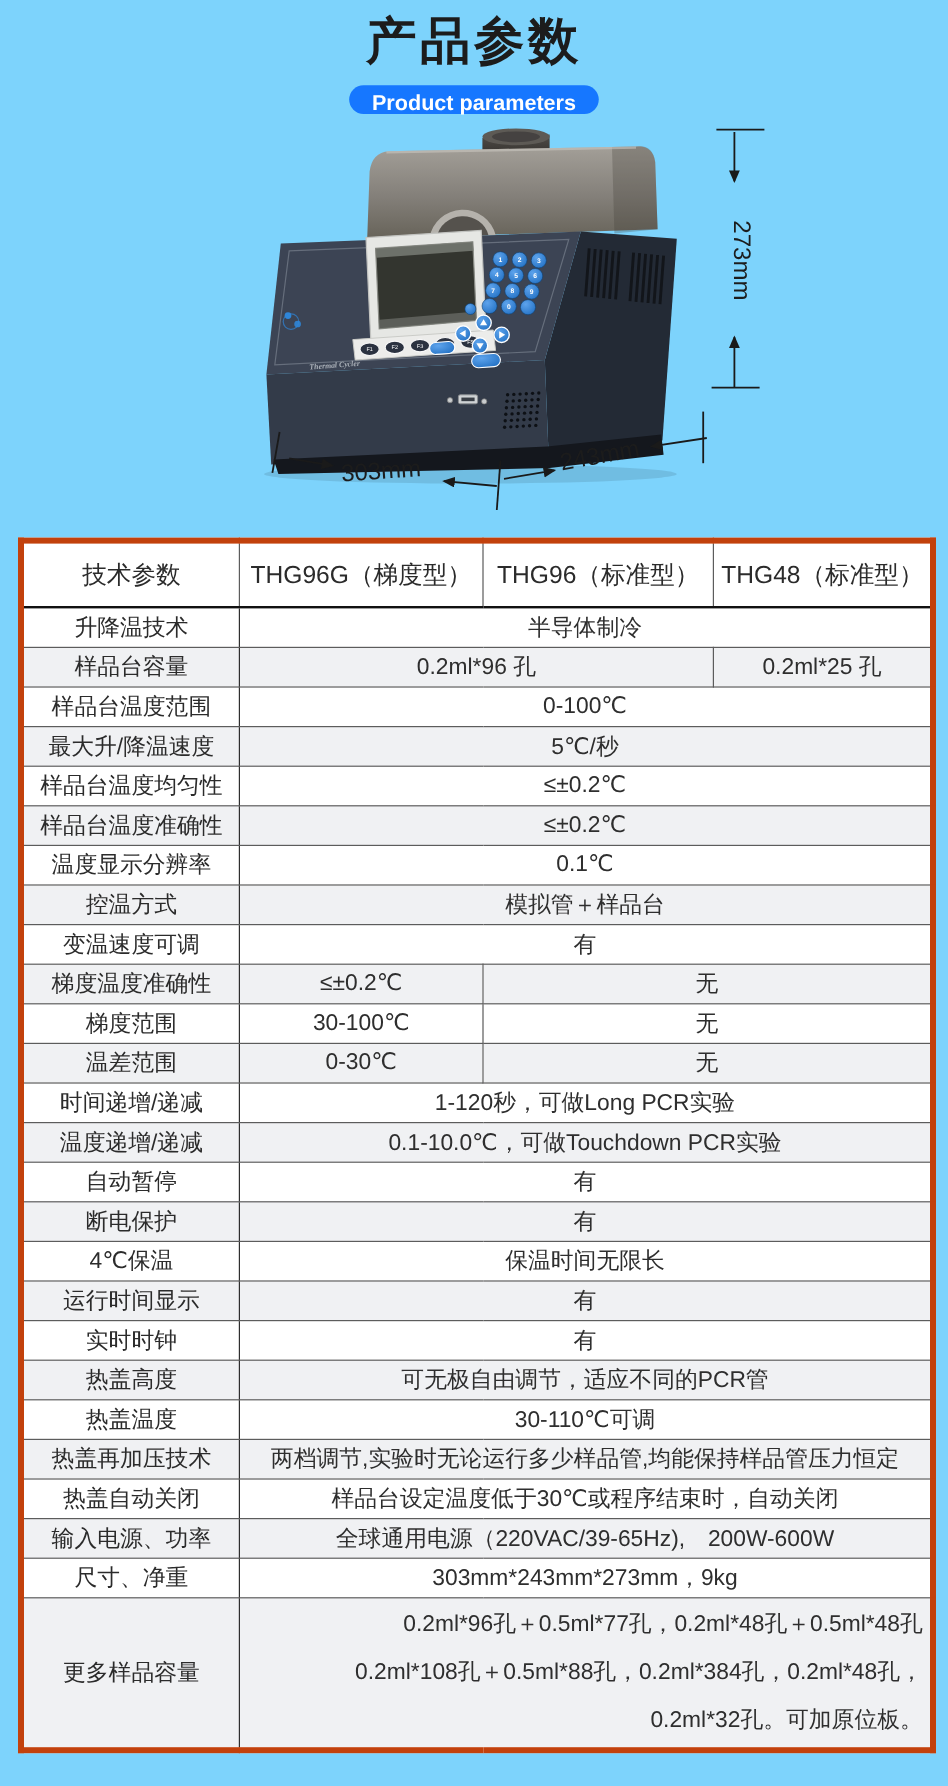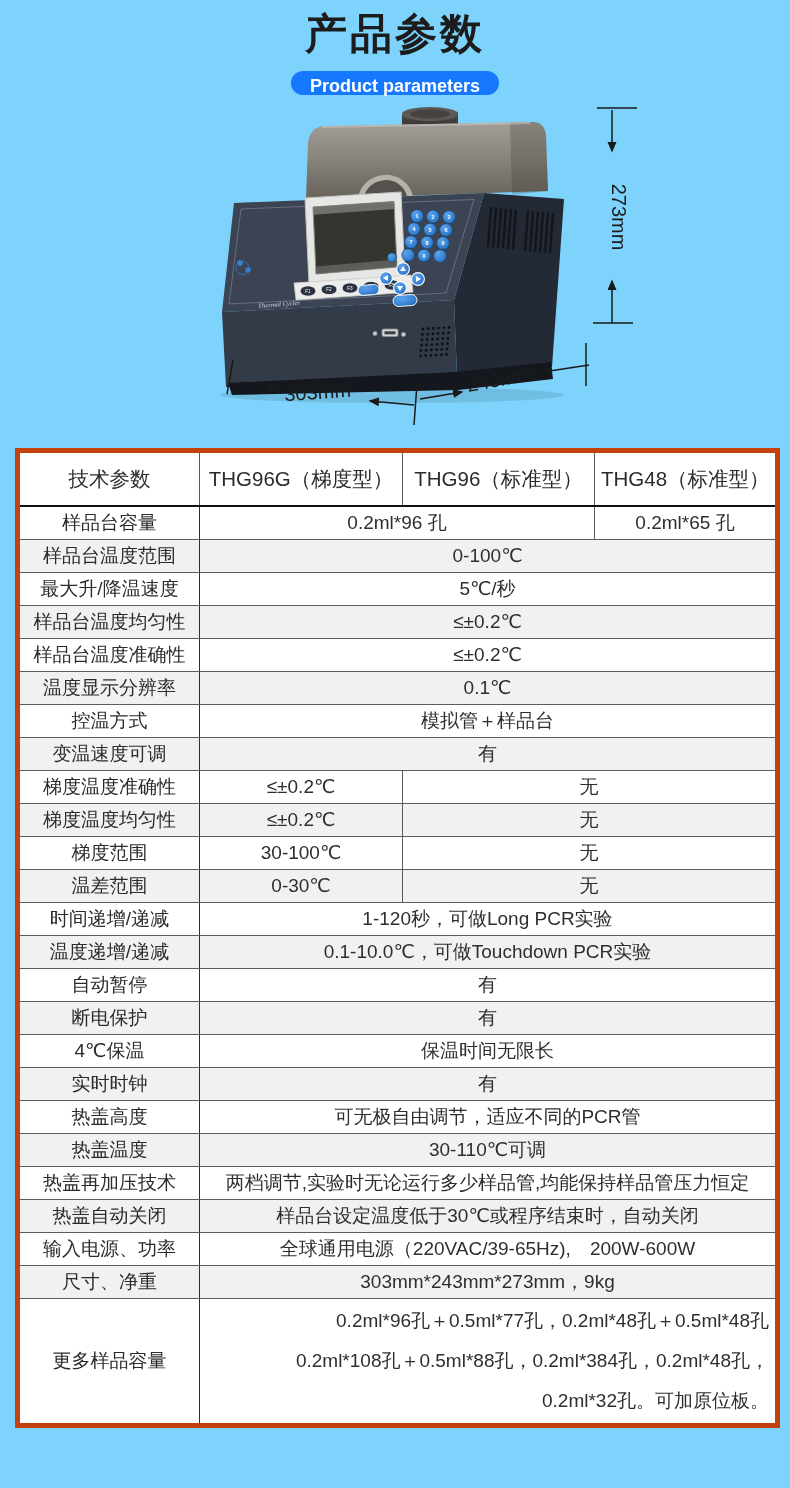--- a/index.html
+++ b/index.html
@@ -258,23 +258,27 @@
     <thead>
         <tr id="spec-head">
           <th>技术参数</th>
           <th>THG96G（梯度型）</th>
           <th>THG96（标准型）</th>
           <th>THG48（标准型）</th>
         </tr>
       </thead>
     <tbody id="spec-body">
         <tr>
+          <th class="rowlabel">升降温技术</th>
+          <td colspan="3">半导体制冷</td>
+        </tr>
+        <tr>
           <th class="rowlabel">样品台容量</th>
           <td colspan="2">0.2ml*96 孔</td>
-          <td colspan="1">0.2ml*65 孔</td>
+          <td colspan="1">0.2ml*25 孔</td>
         </tr>
         <tr>
           <th class="rowlabel">样品台温度范围</th>
           <td colspan="3">0-100℃</td>
         </tr>
         <tr>
           <th class="rowlabel">最大升/降温速度</th>
           <td colspan="3">5℃/秒</td>
         </tr>
         <tr>
@@ -296,25 +300,20 @@
         <tr>
           <th class="rowlabel">变温速度可调</th>
           <td colspan="3">有</td>
         </tr>
         <tr>
           <th class="rowlabel">梯度温度准确性</th>
           <td colspan="1">≤±0.2℃</td>
           <td colspan="2">无</td>
         </tr>
         <tr>
-          <th class="rowlabel">梯度温度均匀性</th>
-          <td colspan="1">≤±0.2℃</td>
-          <td colspan="2">无</td>
-        </tr>
-        <tr>
           <th class="rowlabel">梯度范围</th>
           <td colspan="1">30-100℃</td>
           <td colspan="2">无</td>
         </tr>
         <tr>
           <th class="rowlabel">温差范围</th>
           <td colspan="1">0-30℃</td>
           <td colspan="2">无</td>
         </tr>
         <tr>
@@ -329,20 +328,24 @@
           <th class="rowlabel">自动暂停</th>
           <td colspan="3">有</td>
         </tr>
         <tr>
           <th class="rowlabel">断电保护</th>
           <td colspan="3">有</td>
         </tr>
         <tr>
           <th class="rowlabel">4℃保温</th>
           <td colspan="3">保温时间无限长</td>
+        </tr>
+        <tr>
+          <th class="rowlabel">运行时间显示</th>
+          <td colspan="3">有</td>
         </tr>
         <tr>
           <th class="rowlabel">实时时钟</th>
           <td colspan="3">有</td>
         </tr>
         <tr>
           <th class="rowlabel">热盖高度</th>
           <td colspan="3">可无极自由调节，适应不同的PCR管</td>
         </tr>
         <tr>

